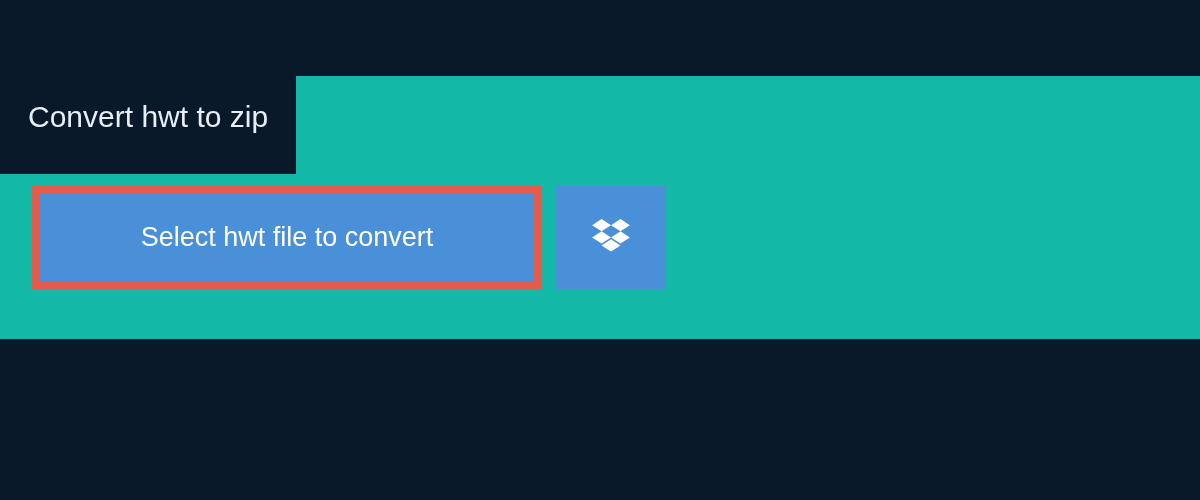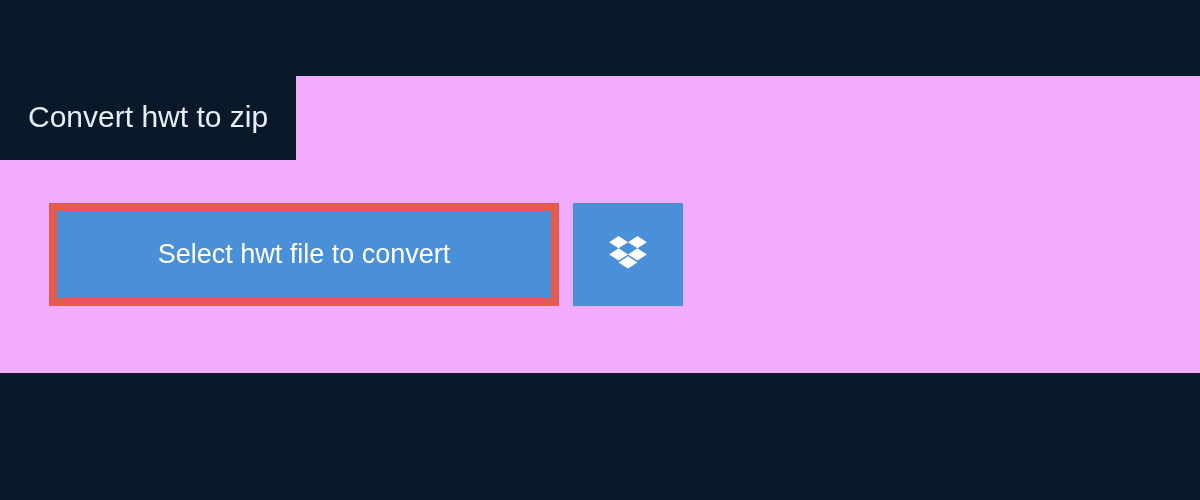--- a/index.html
+++ b/index.html
@@ -8,31 +8,31 @@
       box-sizing: border-box;
     }
     body {
       width: 1200px;
       height: 500px;
       background: #0a1929;
       font-family: -apple-system, BlinkMacSystemFont, 'Segoe UI', Arial, sans-serif;
       overflow: hidden;
     }
     .container {
-      background: #f0abfc;
+      background: #14b8a6;
       margin-top: 76px;
-      padding: 17px;
+      padding: 0;
     }
     .tab {
       display: inline-block;
       background: #0a1929;
       color: #e8eef5;
       font-size: 30px;
       font-weight: 300;
-      padding: 24px 28px 26px 28px;
+      padding: 24px 28px 40px 28px;
       position: absolute;
       top: 76px;
       left: 0;
     }
     .content-area {
       padding: 110px 0 50px 32px;
       display: flex;
       gap: 14px;
       align-items: stretch;
     }

